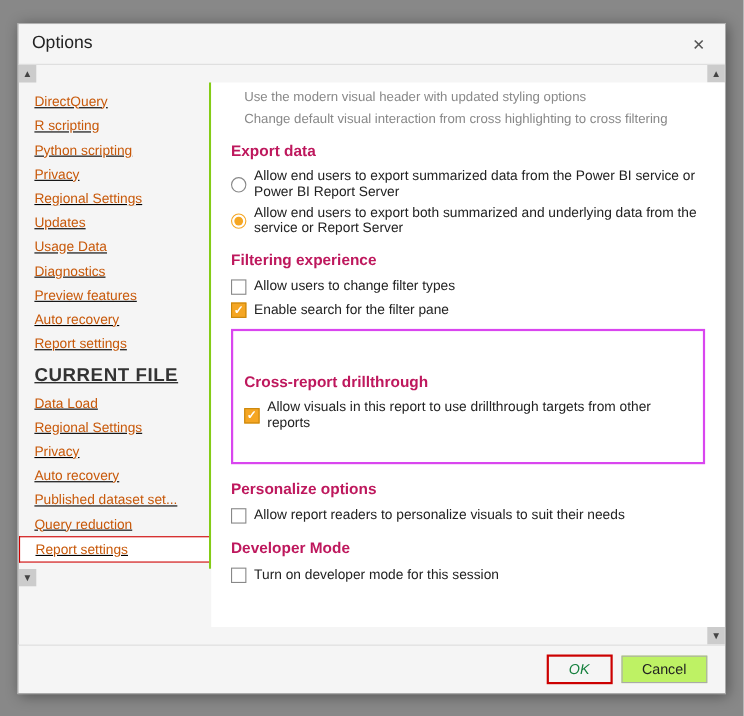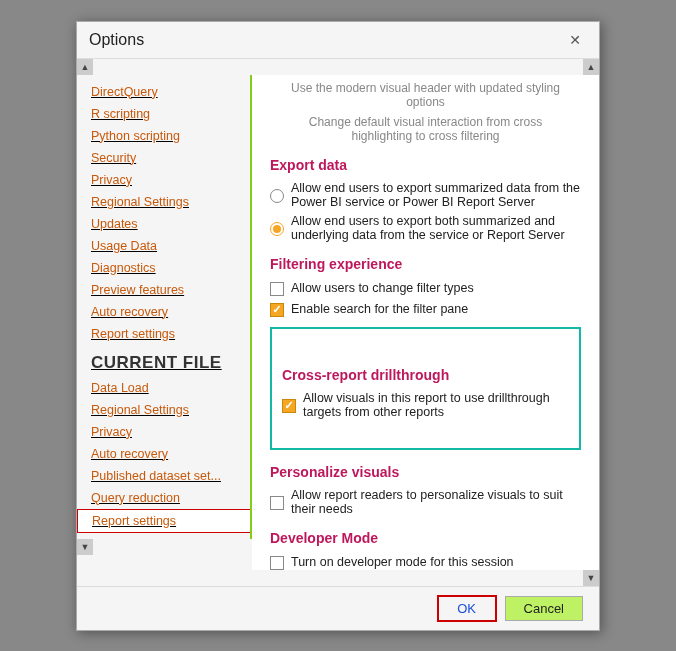--- a/index.html
+++ b/index.html
@@ -8,21 +8,21 @@
       display: flex;
       align-items: center;
       justify-content: center;
       width: 676px;
       height: 651px;
       font-family: 'Segoe UI', Arial, sans-serif;
       font-size: 13px;
     }
     .dialog {
       background: #f5f5f5;
-      width: 524px;
+      width: 644px;
       height: 610px;
       border: 1px solid #aaa;
       box-shadow: 2px 2px 12px rgba(0,0,0,0.4);
       display: flex;
       flex-direction: column;
     }
     .title-bar {
       background: #f5f5f5;
       border-bottom: 1px solid #ddd;
       padding: 8px 12px;
@@ -155,57 +155,57 @@
       width: 14px;
       height: 14px;
       border-radius: 50%;
       background: #fff;
       border: 1px solid #888;
       display: inline-flex;
       flex-shrink: 0;
       margin-top: 2px;
     }
     .highlight-box {
-      border: 2px solid #14b8a6;
+      border: 2px solid #d946ef;
       padding: 24px 10px;
       margin: 10px 0;
       background: #fff;
     }
     .dialog-footer {
       background: #f5f5f5;
       border-top: 1px solid #ddd;
       display: flex;
       align-items: center;
       justify-content: flex-end;
       padding: 8px 16px;
       gap: 8px;
     }
     .btn-ok {
       background: #f5f5f5;
       border: 2px solid #c00;
-      color: #1d4ed8;
+      color: #15803d;
       padding: 4px 18px;
       cursor: pointer;
       font-size: 13px;
       min-width: 60px;
+      font-style: italic;
     }
     .btn-cancel {
       background: #bef264;
       border: 1px solid #aaa;
       color: #222;
       padding: 4px 18px;
       cursor: pointer;
       font-size: 13px;
       min-width: 60px;
     }
     .faded-text {
       color: #888;
       font-size: 12px;
       margin: 6px 12px;
-      text-align: center;
     }
     .sidebar-wrapper {
       position: relative;
       display: flex;
       flex-direction: column;
       width: 175px;
     }
     .sidebar-arrow {
       width: 16px;
       height: 16px;
@@ -250,21 +250,20 @@
 
   <div class="dialog-body">
 
     <div class="sidebar-wrapper">
       <div class="sidebar-arrow">▲</div>
       <div class="sidebar" id="sidebar-list">
 
       <div class="sidebar-item">DirectQuery</div>
           <div class="sidebar-item">R scripting</div>
           <div class="sidebar-item">Python scripting</div>
-          <div class="sidebar-item">Security</div>
           <div class="sidebar-item">Privacy</div>
           <div class="sidebar-item">Regional Settings</div>
           <div class="sidebar-item">Updates</div>
           <div class="sidebar-item">Usage Data</div>
           <div class="sidebar-item">Diagnostics</div>
           <div class="sidebar-item">Preview features</div>
           <div class="sidebar-item">Auto recovery</div>
           <div class="sidebar-item">Report settings</div>
           <div class="sidebar-section-label">CURRENT FILE</div>
           <div class="sidebar-item">Data Load</div>
@@ -310,21 +309,21 @@
             </div>
           </div>
           <div class="highlight-box">
             <div class="section-title">Cross-report drillthrough</div>
             <div class="option-item">
               <div class="checkbox-checked"></div>
               <span>Allow visuals in this report to use drillthrough targets from other reports</span>
             </div>
           </div>
           <div>
-            <div class="section-title">Personalize visuals</div>
+            <div class="section-title">Personalize options</div>
             <div class="option-item">
               <div class="checkbox-unchecked"></div>
               <span>Allow report readers to personalize visuals to suit their needs</span>
             </div>
           </div>
           <div>
             <div class="section-title">Developer Mode</div>
             <div class="option-item">
               <div class="checkbox-unchecked"></div>
               <span>Turn on developer mode for this session</span>

